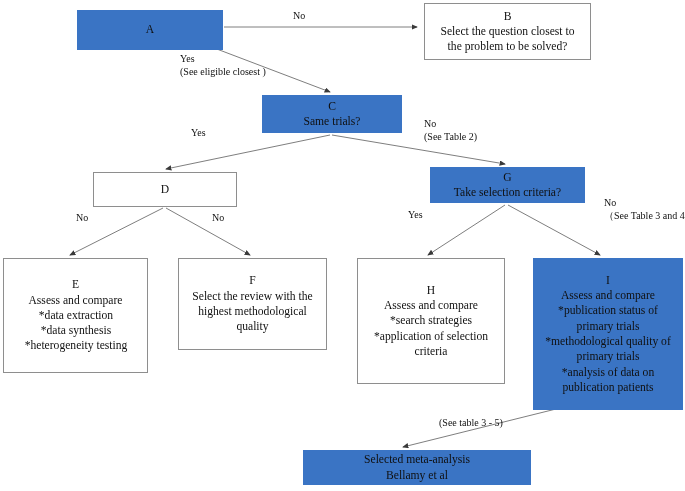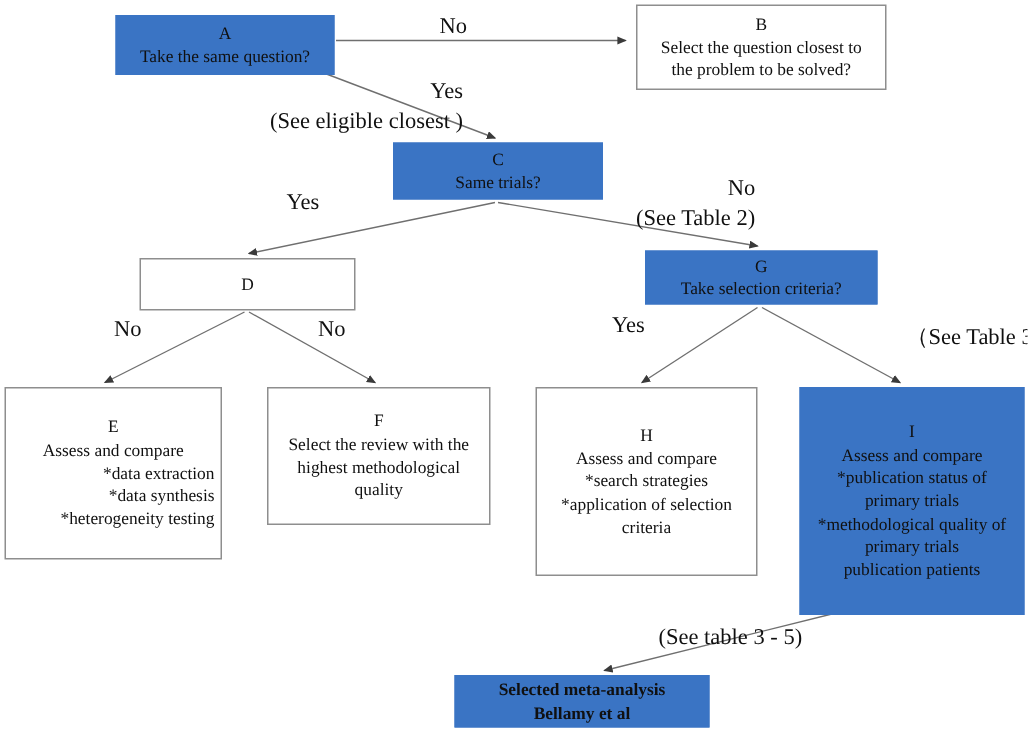--- a/index.html
+++ b/index.html
@@ -47,28 +47,28 @@
     border: 1px solid #8e8e8e;
     color: #101010;
   }
   .node .node-id {
     display: block;
   }
   .node .node-line {
     display: block;
   }
   .node.left-list .node-line.bullet {
-    text-align: right;
+    text-align: center;
     padding-left: 1px;
   }
   .edge-label {
     position: absolute;
-    font-size: 15px;
+    font-size: 10px;
     line-height: 1.3;
-    text-align: right;
+    text-align: left;
     color: #101010;
     white-space: nowrap;
   }
 </style>
 </head>
 <body>
 
 <div id="chart-root">
   <svg id="edges-layer" viewBox="0 0 685 491" xmlns="http://www.w3.org/2000/svg">
     <defs>
@@ -84,21 +84,20 @@
         <path d="M 163 208 L 70 255" fill="none" stroke="#6f6f6f" stroke-width="0.9" marker-end="url(#arrowhead)"></path>
         <path d="M 166 208 L 250 255" fill="none" stroke="#6f6f6f" stroke-width="0.9" marker-end="url(#arrowhead)"></path>
         <path d="M 505 205 L 428 255" fill="none" stroke="#6f6f6f" stroke-width="0.9" marker-end="url(#arrowhead)"></path>
         <path d="M 508 205 L 600 255" fill="none" stroke="#6f6f6f" stroke-width="0.9" marker-end="url(#arrowhead)"></path>
         <path d="M 560 408 L 403 447" fill="none" stroke="#6f6f6f" stroke-width="0.9" marker-end="url(#arrowhead)"></path>
       </g>
   </svg>
   <div id="nodes-layer">
       <div class="node filled" style="left: 77px; top: 10px; width: 146px; height: 40px;">
         <span class="node-id">A</span>
-        <span class="node-line">Take the same question?</span>
       </div>
       <div class="node outlined" style="left: 424px; top: 3px; width: 167px; height: 57px;">
         <span class="node-id">B</span>
         <span class="node-line">Select the question closest to</span>
         <span class="node-line">the problem to be solved?</span>
       </div>
       <div class="node filled" style="left: 262px; top: 95px; width: 140px; height: 38px;">
         <span class="node-id">C</span>
         <span class="node-line">Same trials?</span>
       </div>
@@ -129,23 +128,24 @@
         <span class="node-line">*application of selection</span>
         <span class="node-line">criteria</span>
       </div>
       <div class="node filled" style="left: 533px; top: 258px; width: 150px; height: 152px;">
         <span class="node-id">I</span>
         <span class="node-line">Assess and compare</span>
         <span class="node-line">*publication status of</span>
         <span class="node-line">primary trials</span>
         <span class="node-line">*methodological quality of</span>
         <span class="node-line">primary trials</span>
+        <span class="node-line">*analysis of data on</span>
         <span class="node-line">publication patients</span>
       </div>
-      <div class="node filled" style="left: 303px; top: 450px; width: 170px; height: 35px; font-weight: bold;">
+      <div class="node filled" style="left: 303px; top: 450px; width: 228px; height: 35px;">
         <span class="node-line">Selected meta-analysis</span>
         <span class="node-line">Bellamy et al</span>
       </div>
     </div>
   <div id="labels-layer">
       <div class="edge-label" style="left: 293px; top: 9px;">
         <div>No</div>
       </div>
       <div class="edge-label" style="left: 180px; top: 52px;">
         <div>Yes</div>

